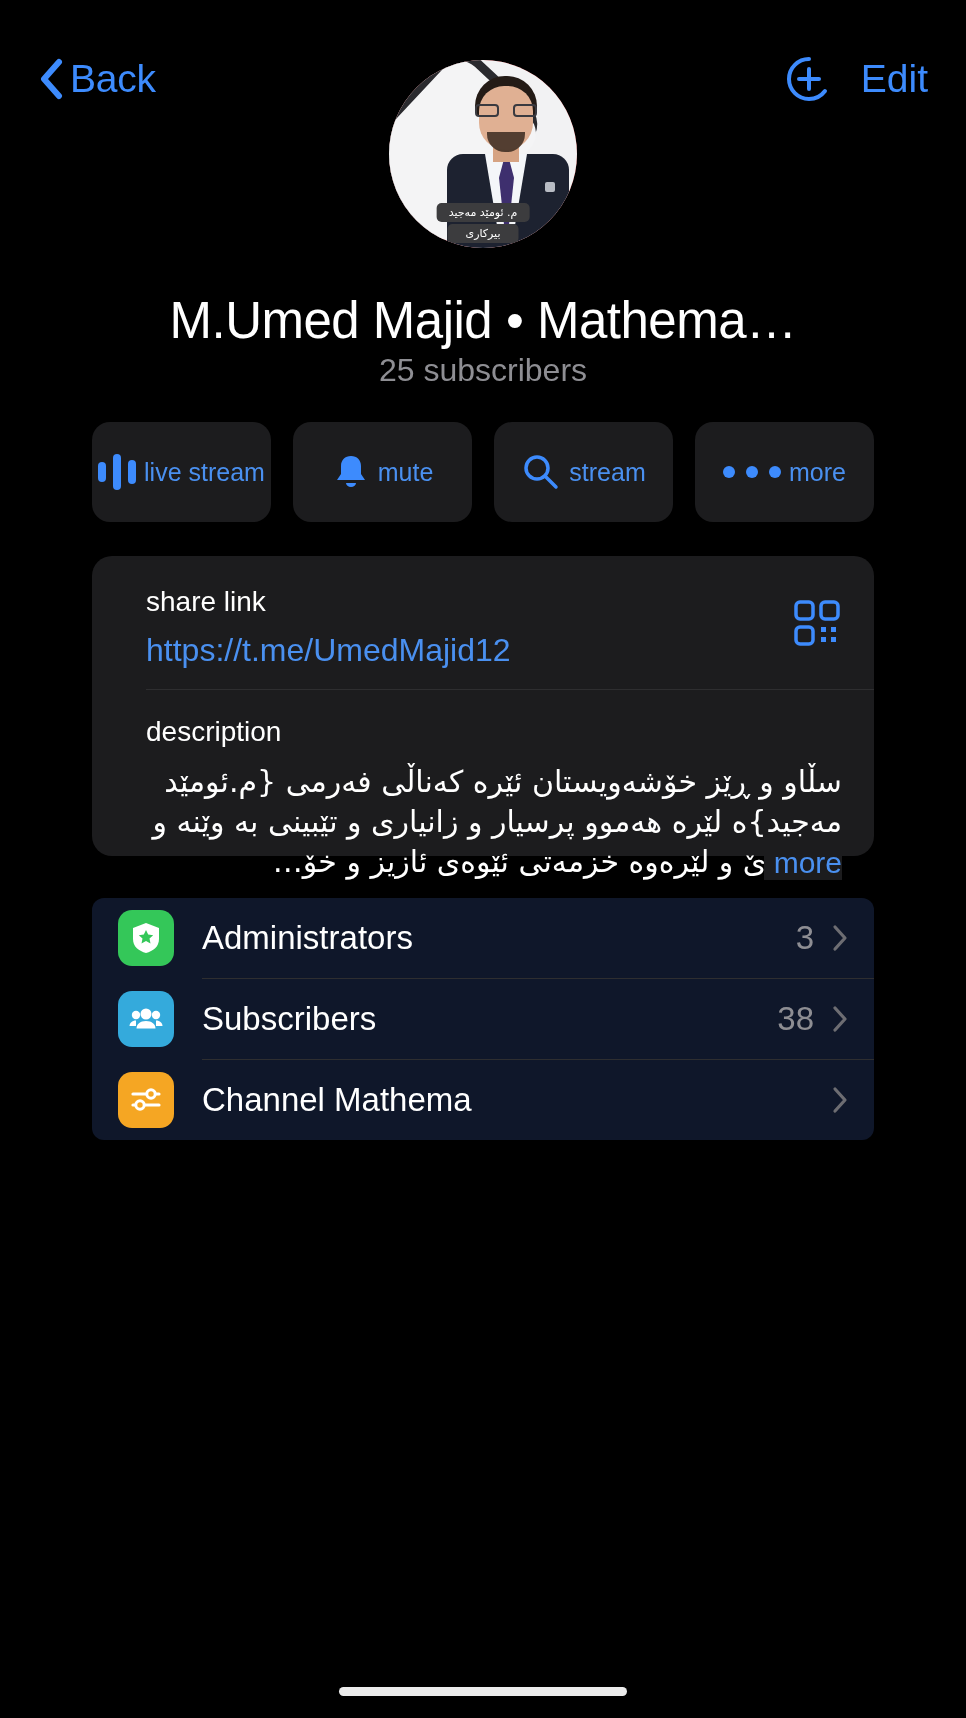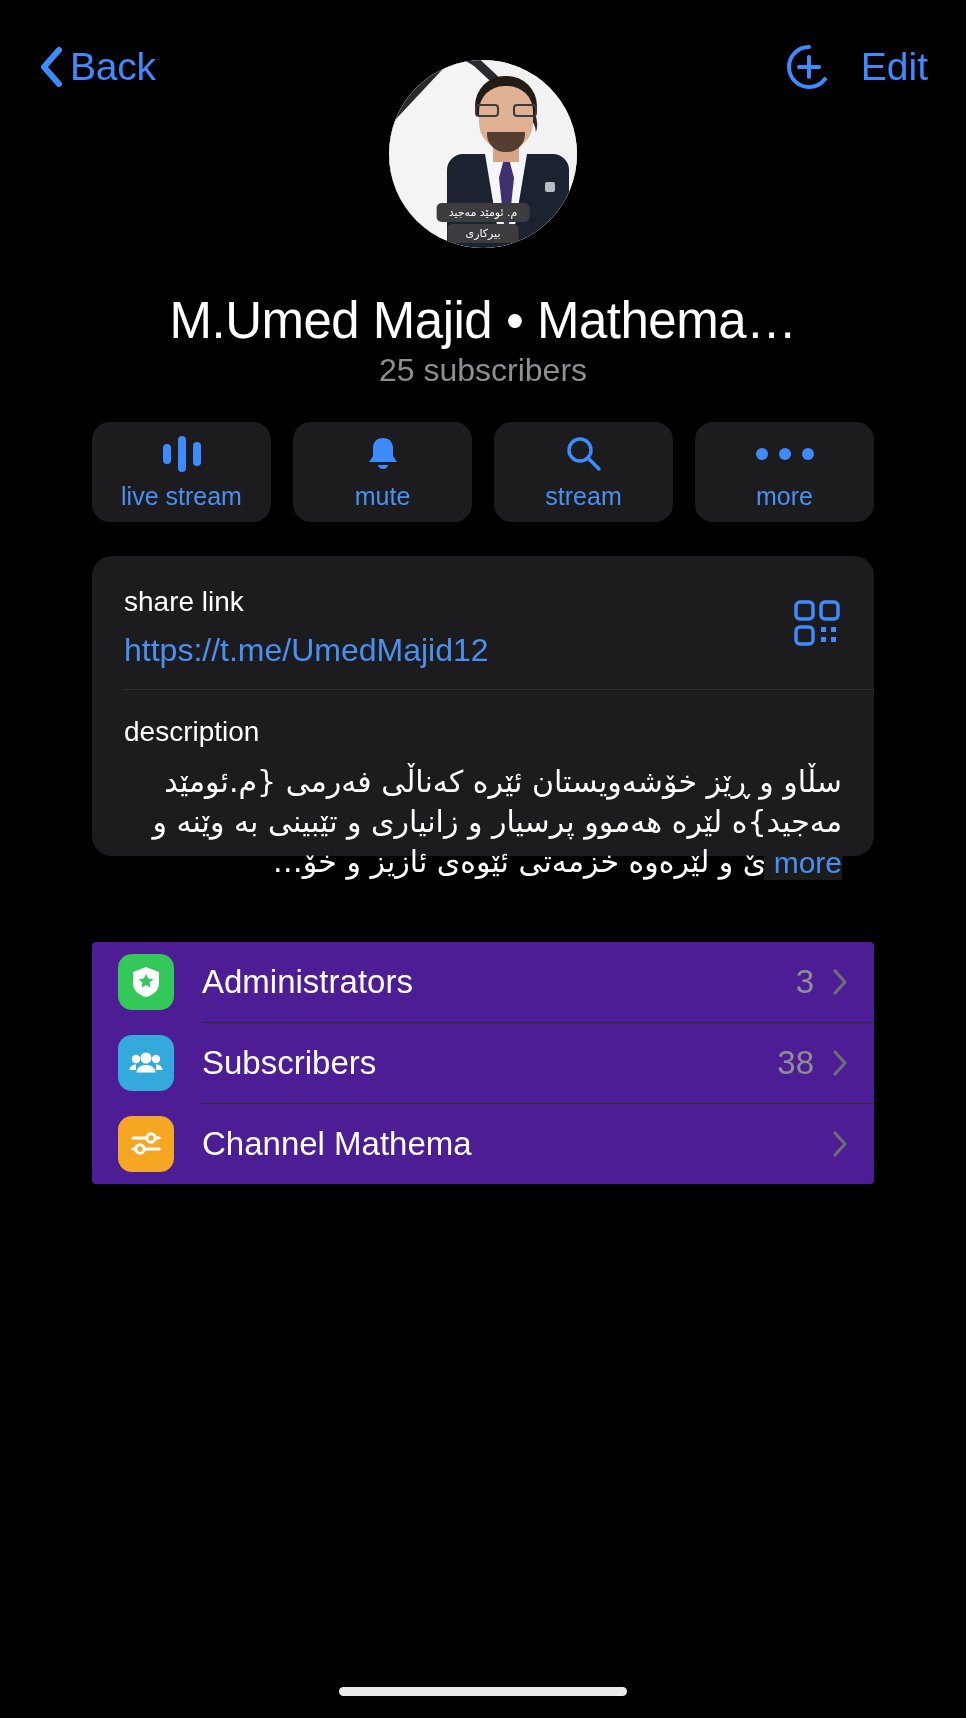--- a/index.html
+++ b/index.html
@@ -6,41 +6,41 @@
   html, body {
     width:966px; height:1718px;
     background:#000;
     font-family:"Liberation Sans", sans-serif;
     overflow:hidden;
   }
   .screen { position:relative; width:966px; height:1718px; background:#000; }
 
   
   .navbar {
-    position:absolute; top:4px; left:0; right:0; height:125px;
+    position:absolute; top:16px; left:0; right:0; height:125px;
     display:flex; align-items:center; justify-content:space-between;
     padding:0 38px;
   }
   .nav-left { display:flex; align-items:center; gap:6px; cursor:pointer; }
   .chev-back { width:26px; height:42px; position:relative; }
   .chev-back svg { display:block; }
   .nav-left-label { color:#3d8bfd; font-size:39px; letter-spacing:-0.2px; }
   .nav-right { display:flex; align-items:center; gap:28px; }
   .add-icon { width:48px; height:48px; }
   .nav-edit { color:#3d8bfd; font-size:39px; cursor:pointer; }
 
   
   .avatar-wrap {
     position:absolute; top:60px; left:50%; transform:translateX(-50%);
     width:188px; height:188px;
   }
   .avatar {
     width:188px; height:188px; border-radius:50%;
     overflow:hidden; position:relative;
-    background:#e5e5e5;
+    background:#b91c1c;
   }
   .av-bg { position:absolute; inset:0; background:#f2f2f3; }
   
   .av-swoosh {
     position:absolute; left:-16px; top:-6px; width:132px; height:178px;
     background:#2a2a2e;
     border-radius:26px;
     transform:rotate(43deg);
     transform-origin:center;
   }
@@ -89,40 +89,40 @@
     text-align:center; color:#8e8e93; font-size:32px;
   }
 
   
   .actions {
     position:absolute; top:422px; left:92px; right:92px;
     display:flex; gap:22px;
   }
   .action {
     flex:1; height:100px; background:#1c1c1e; border-radius:18px;
-    display:flex; flex-direction:column; align-items:center; justify-content:center;
+    display:flex; align-items:center; justify-content:center;
     gap:8px; cursor:pointer;
   }
   .action-icon { height:40px; display:flex; align-items:center; justify-content:center; }
   .action-label { color:#4a90f0; font-size:25px; }
 
   .wave { display:flex; align-items:center; gap:7px; height:38px; }
   .wave i { width:8px; background:#3d8bfd; border-radius:4px; display:block; }
   .wave i:nth-child(1){ height:20px; }
   .wave i:nth-child(2){ height:36px; }
   .wave i:nth-child(3){ height:24px; }
   .dots3 { display:flex; gap:11px; align-items:center; height:38px; }
   .dots3 i { width:12px; height:12px; border-radius:50%; background:#3d8bfd; display:block; }
 
   
   .card {
     position:absolute; left:92px; right:92px;
     background:#1c1c1e; border-radius:20px;
   }
-  .card-link { top:556px; height:300px; }
+  .card-link { top:556px; height:300px;padding-left:22px; }
   .link-row { padding:30px 32px 20px 32px; position:relative; cursor:pointer; }
   .row-label { color:#fff; font-size:28px; margin-bottom:14px; }
   .row-value-link { color:#4a90f0; font-size:32px; }
   .qr-icon { position:absolute; right:34px; top:44px; width:46px; height:46px; }
   .divider { height:1px; background:#2e2e30; margin-left:32px; margin-right:0; }
 
   .desc-row { padding:26px 32px 24px 32px; position:relative; cursor:pointer; }
   .desc-text {
     color:#fff; font-size:30px; line-height:1.33; direction:rtl; text-align:right;
     font-family:"DejaVu Sans", sans-serif;
@@ -130,21 +130,21 @@
   }
   .more-link {
     position:absolute; right:32px; bottom:26px; color:#4a90f0;
     font-size:30px; background:#1c1c1e; padding-left:10px;
     font-family:"Liberation Sans", sans-serif;
   }
 
   
   .list {
     position:absolute; left:92px; right:92px; top:898px;
-    background:#4c1d95; border-radius:4px; overflow:hidden;margin-top:44px;
+    background:#0f172a; border-radius:12px; overflow:hidden;
   }
   .list-row {
     display:flex; align-items:center; height:80px; padding:0 26px 0 26px;
     cursor:pointer; position:relative;
   }
   .list-icon {
     width:56px; height:56px; border-radius:14px; flex:none;
     display:flex; align-items:center; justify-content:center;
     margin-right:28px;
   }

